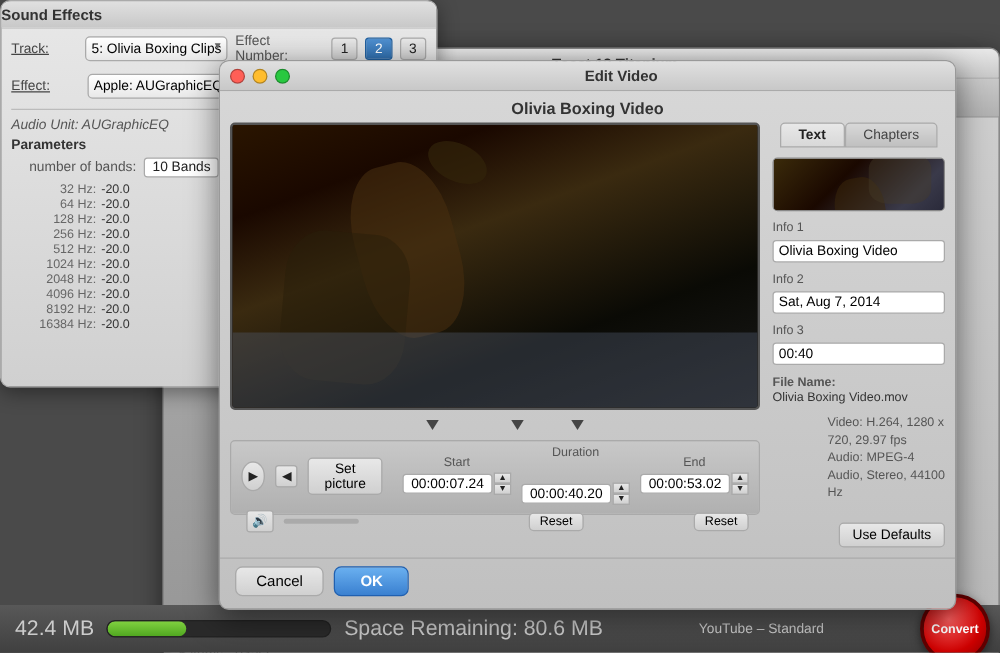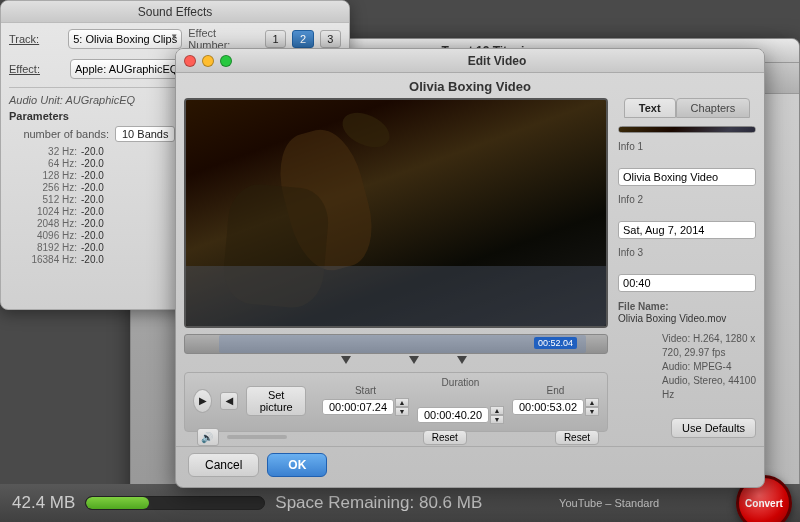--- a/index.html
+++ b/index.html
@@ -219,23 +219,23 @@
       z-index: 10;
     }
 
     .se-titlebar {
       height: 22px;
       background: linear-gradient(to bottom, #e0e0e0, #c8c8c8);
       border-radius: 8px 8px 0 0;
       border-bottom: 1px solid #bbb;
       display: flex;
       align-items: center;
-      justify-content: center;
+      justify-content: flex-start;
       font-size: 12px;
-      font-weight: normal;
+      font-weight: bold;
       color: #333;
     }
 
     .se-row {
       display: flex;
       align-items: center;
       padding: 4px 8px;
       gap: 6px;
     }
 
@@ -566,21 +566,21 @@
       background: linear-gradient(135deg, #3a2a1a 0%, #1a0a00 40%, #2a2a3a 100%);
       border-radius: 4px;
       border: 1px solid #888;
       overflow: hidden;
       position: relative;
     }
 
     .ev-info-group {
       display: flex;
       flex-direction: column;
-      gap: 16px;
+      gap: 4px;
     }
 
     .ev-info-label {
       font-size: 10px;
       color: #555;
     }
 
     .ev-info-field {
       background: #fff;
       border: 1px solid #aaa;
@@ -803,24 +803,20 @@
           <div style="position:absolute;width:100%;height:100%;background:linear-gradient(160deg,#2a1500 0%,#1a0800 20%,#3a2a10 40%,#0a0a05 70%,#1a1a1a 100%);"></div>
           <div style="position:absolute;width:80px;height:140px;background:rgba(70,45,15,0.6);border-radius:40%;top:30px;left:100px;transform:rotate(-15deg);"></div>
           <div style="position:absolute;width:50px;height:30px;background:rgba(50,35,10,0.7);border-radius:50%;top:15px;left:155px;transform:rotate(25deg);"></div>
           <div style="position:absolute;width:100px;height:120px;background:rgba(40,30,10,0.5);border-radius:30%;bottom:20px;left:40px;transform:rotate(5deg);"></div>
 
           <div style="position:absolute;width:100%;height:60px;background:rgba(80,90,110,0.4);bottom:0;border-radius:0;"></div>
         </div>
       </div>
 
       <div style="position:relative;">
-        <div class="ev-timeline">
-          <div style="position:absolute;left:8%;top:0;bottom:0;right:5%;background:rgba(100,130,180,0.3);border-radius:2px;"></div>
-          <div class="ev-timeline-marker">00:52.04</div>
-        </div>
 
         <div class="ev-playhead-row">
           <div style="flex:1;display:flex;gap:8px;justify-content:center;padding:2px 0;">
             <div class="tick-arrow" style="margin-left:15px;"></div>
             <div class="tick-arrow" style="margin-left:50px;"></div>
             <div class="tick-arrow" style="margin-left:30px;"></div>
           </div>
         </div>
       </div>
 

